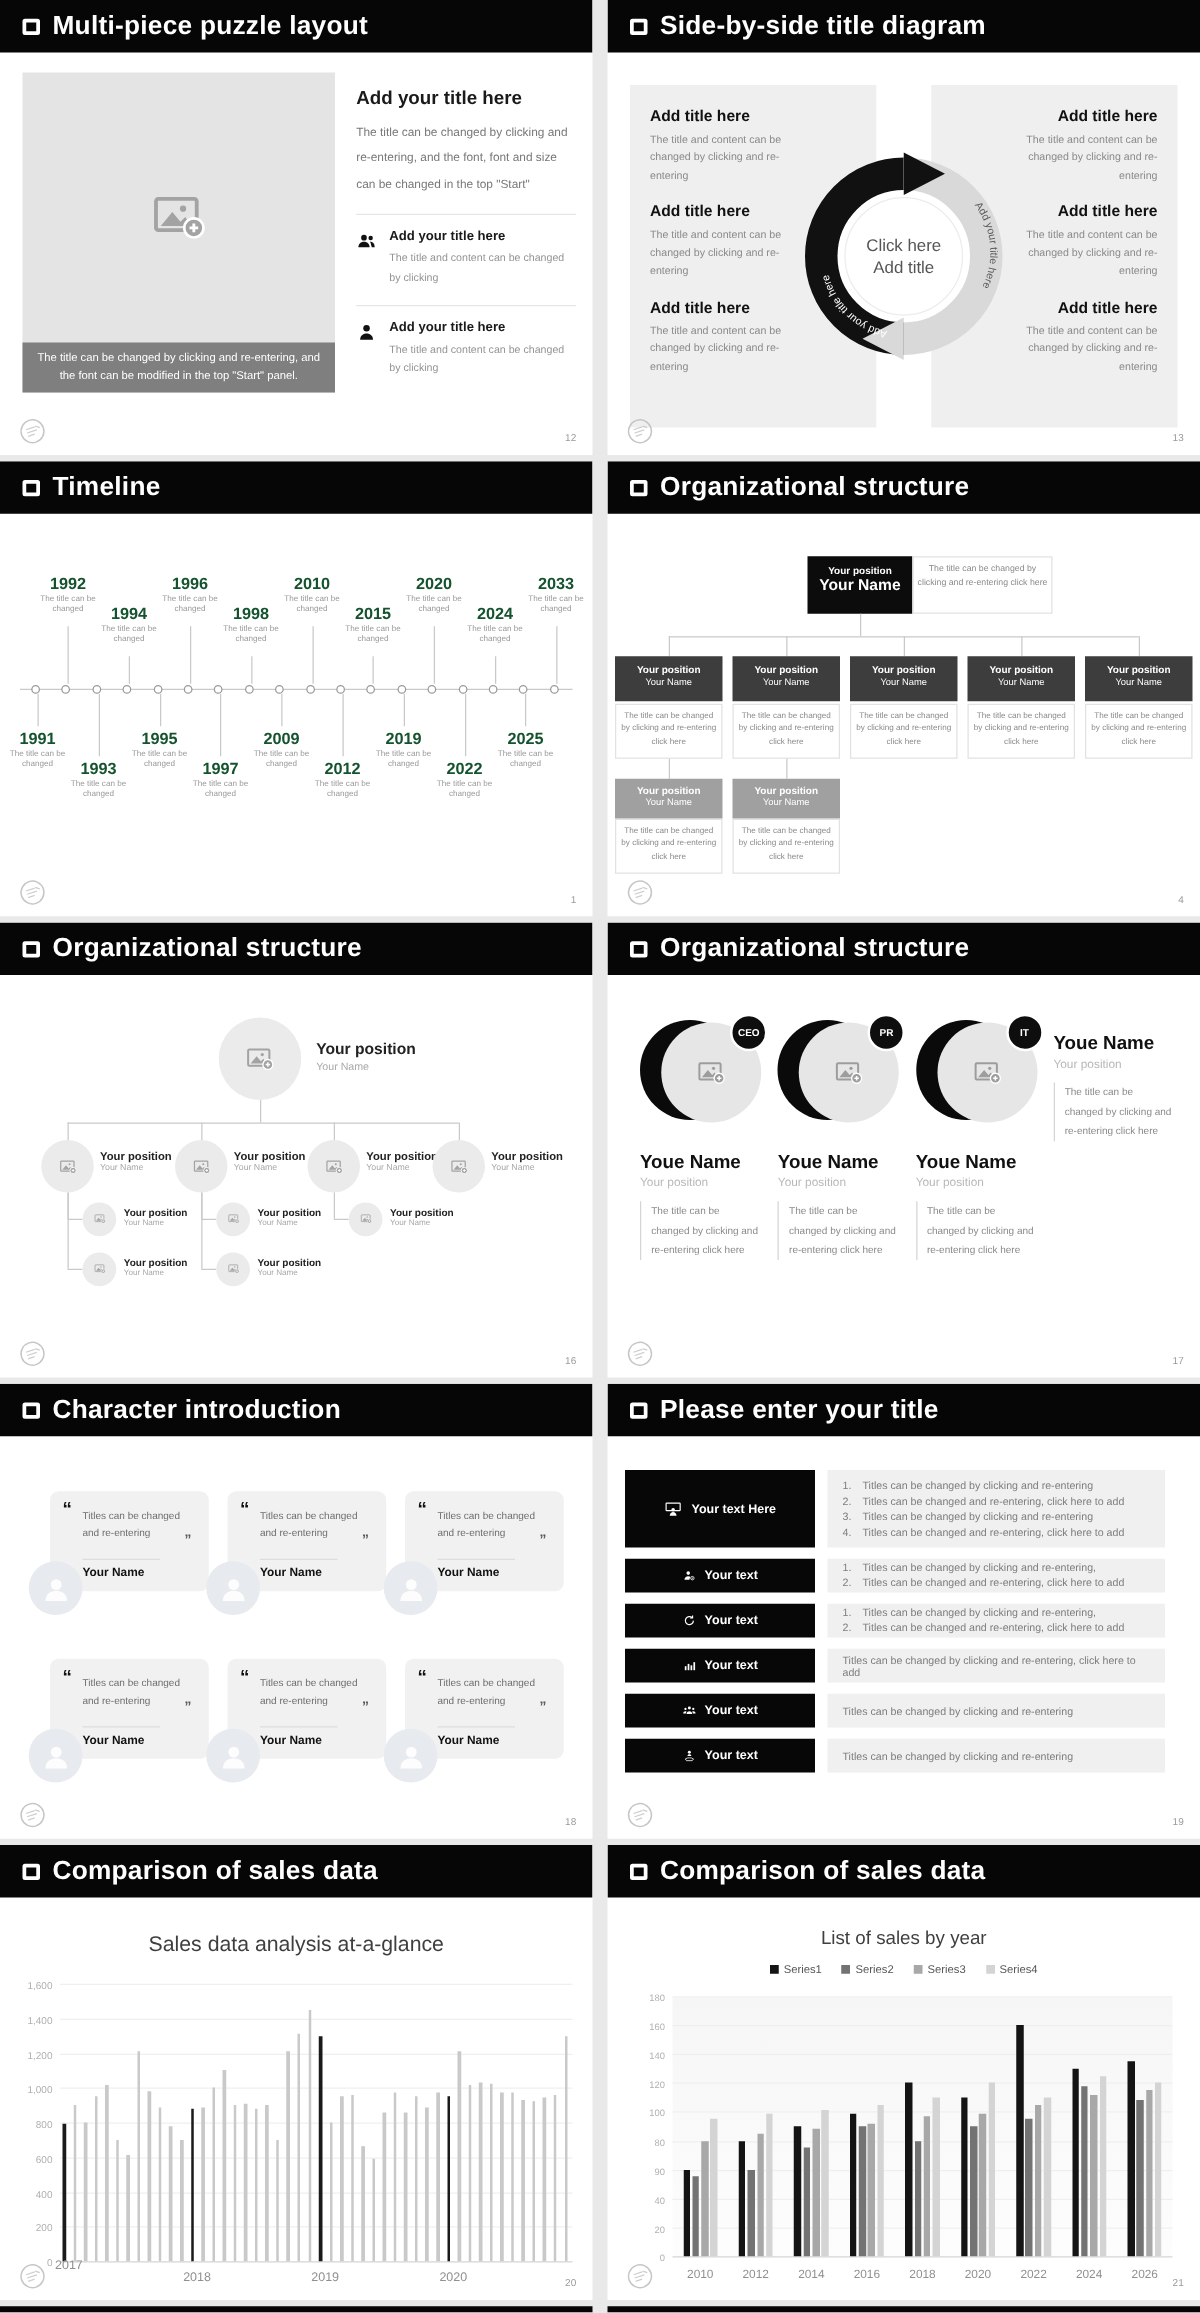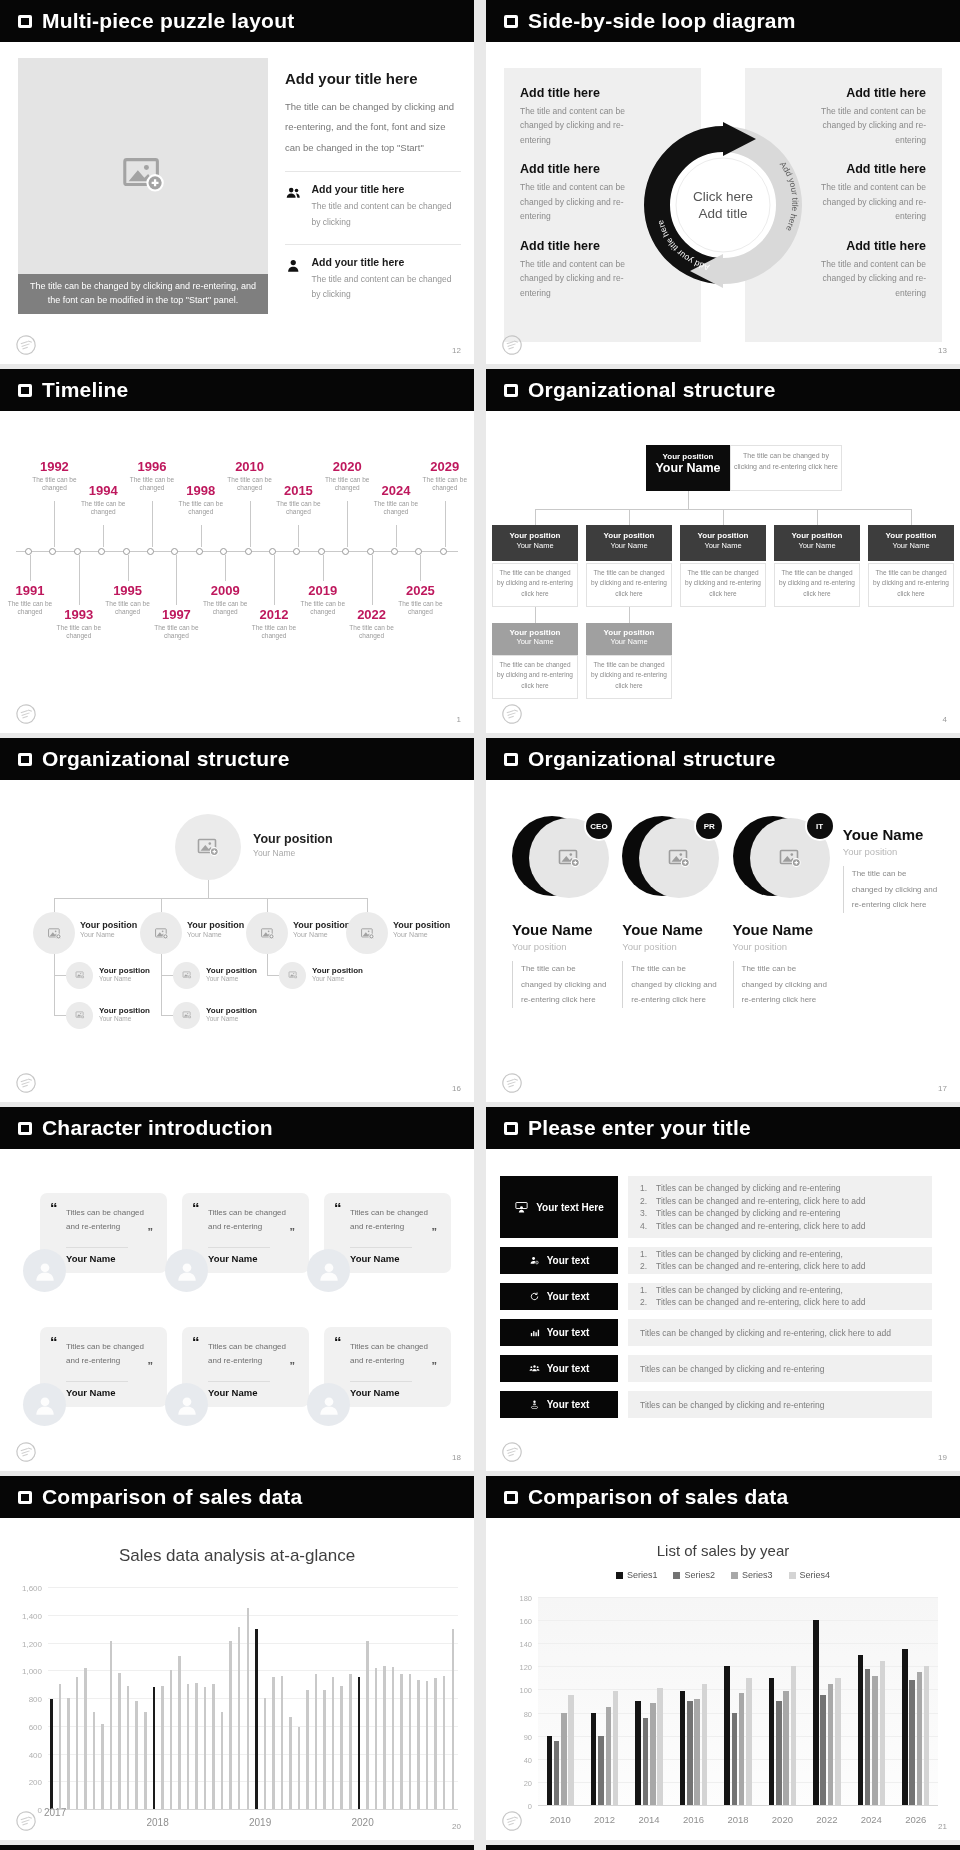--- a/index.html
+++ b/index.html
@@ -30,21 +30,21 @@
   .s12item .tx { font-size:8.5px; color:#949494; line-height:1.85; margin-top:4px; }
   
   .panel13 { position:absolute; top:26px; height:274px; width:197px; background:#efefef; padding:18px 16px; }
   .panel13 .it { margin-bottom:15px; }
   .panel13 .tt { font-size:12.5px; font-weight:bold; color:#111; }
   .panel13 .tx { font-size:8.5px; color:#8a8a8a; line-height:1.7; margin-top:4px; width:122px; }
   .panel13.right { text-align:right; }
   .panel13.right .tx { margin-left:auto; }
   
   .tl-ev { position:absolute; width:52px; margin-left:-26px; text-align:center; }
-  .tl-year { font-size:13px; font-weight:bold; color:#be185d; }
+  .tl-year { font-size:13px; font-weight:bold; color:#14532d; }
   .tl-cap { font-size:6.5px; color:#9a9a9a; line-height:1.3; margin-top:2px; }
   .tl-node { position:absolute; width:7px; height:7px; border:1.5px solid #9a9a9a; border-radius:50%; background:#fff; margin-left:-5px; }
   
   .obox { position:absolute; text-align:center; }
   .obox .p1 { font-weight:bold; }
   .onote { position:absolute; background:#fff; border:1px solid #e2e2e2; font-size:6.5px; color:#8a8a8a;
            line-height:1.6; text-align:center; padding:4px 3px; }
   
   .circ { position:absolute; background:#ebebeb; border-radius:50%; display:flex; align-items:center; justify-content:center; }
   .clab { position:absolute; }
@@ -69,21 +69,21 @@
   .qopen { position:absolute; left:10px; top:6px; font-size:15px; font-weight:bold; color:#111; }
   .qtext { position:absolute; left:26px; top:13px; width:86px; font-size:8px; color:#6e6e6e; line-height:1.8; }
   .qclose { position:absolute; right:14px; top:33px; font-size:11px; font-weight:bold; color:#555; }
   .qname { position:absolute; left:26px; top:54px; font-size:9.5px; font-weight:bold; color:#111;
            border-top:1px solid #ddd; padding-top:5px; width:62px; }
   .avatar { position:absolute; left:-17px; bottom:-19px; width:43px; height:43px; border-radius:50%;
             background:#e7eaee; display:flex; align-items:center; justify-content:center; z-index:2; }
   
   .s19wrap { position:absolute; left:14px; right:28px; top:27px; display:flex; flex-direction:column; gap:9px; }
   .s19row { display:flex; gap:10px; }
-  .s19box { width:118px; flex:none; background:#070707; color:#fff; display:flex; align-items:center;
+  .s19box { width:152px; flex:none; background:#070707; color:#fff; display:flex; align-items:center;
             justify-content:center; gap:7px; font-size:10px; font-weight:bold; }
   .s19panel { flex:1; background:#f0f0f0; font-size:8.5px; color:#7d7d7d; }
   .s19panel .li { display:flex; }
   .s19panel .num { width:16px; flex:none; }
   
   .ch-title { position:absolute; left:0; right:0; text-align:center; color:#3f3f3f; }
   .plot { position:absolute; }
   .gridline { position:absolute; left:0; right:0; height:1px; background:#efefef; }
   .baseline { position:absolute; left:0; right:0; bottom:0; height:1px; background:#d5d5d5; }
   .ytick { position:absolute; text-align:right; color:#b0b0b0; }
@@ -143,21 +143,21 @@
       </div>
     <div class="logo"><svg width="22" height="22" viewBox="0 0 24 24">
           <circle cx="12" cy="12" r="10" fill="none" stroke="#bdbdbd" stroke-width="1.3"></circle>
           <path d="M7 9h8M7 12h9M7 15h6M15.5 8.5l3.5 2.5" stroke="#c6c6c6" stroke-width="1.1" fill="none"></path>
         </svg></div>
     <div class="pagenum">12</div>
   </div>
   <div class="slide">
     <div class="shead">
         <span class="hsq"></span>
-        <span class="htitle">Side-by-side loop diagram</span>
+        <span class="htitle">Side-by-side title diagram</span>
       </div>
     <div class="sbody" id="b1">
         <div class="panel13" style="left:18px">
           <div class="it">
             <div class="tt">Add title here</div>
             <div class="tx">The title and content can be changed by clicking and re-entering</div>
           </div>
           <div class="it">
             <div class="tt">Add title here</div>
             <div class="tx">The title and content can be changed by clicking and re-entering</div>
@@ -309,21 +309,21 @@
         </div>
         <div class="tl-node" style="left:420.4px;top:136.5px"></div>
         <div class="ln" style="left:420.4px;top:144px;height:26px;width:1px"></div>
      <div class="tl-ev" style="left:420.4px;top:172px">
           <div class="tl-year">2025</div>
           <div class="tl-cap">The title can be changed</div>
         </div>
         <div class="tl-node" style="left:444.79999999999995px;top:136.5px"></div>
         <div class="ln" style="left:444.79999999999995px;top:90px;height:46px;width:1px"></div>
      <div class="tl-ev" style="left:444.79999999999995px;top:48px">
-          <div class="tl-year">2029</div>
+          <div class="tl-year">2033</div>
           <div class="tl-cap">The title can be changed</div>
         </div>
       </div>
     <div class="logo"><svg width="22" height="22" viewBox="0 0 24 24">
           <circle cx="12" cy="12" r="10" fill="none" stroke="#bdbdbd" stroke-width="1.3"></circle>
           <path d="M7 9h8M7 12h9M7 15h6M15.5 8.5l3.5 2.5" stroke="#c6c6c6" stroke-width="1.1" fill="none"></path>
         </svg></div>
     <div class="pagenum">1</div>
   </div>
   <div class="slide">

